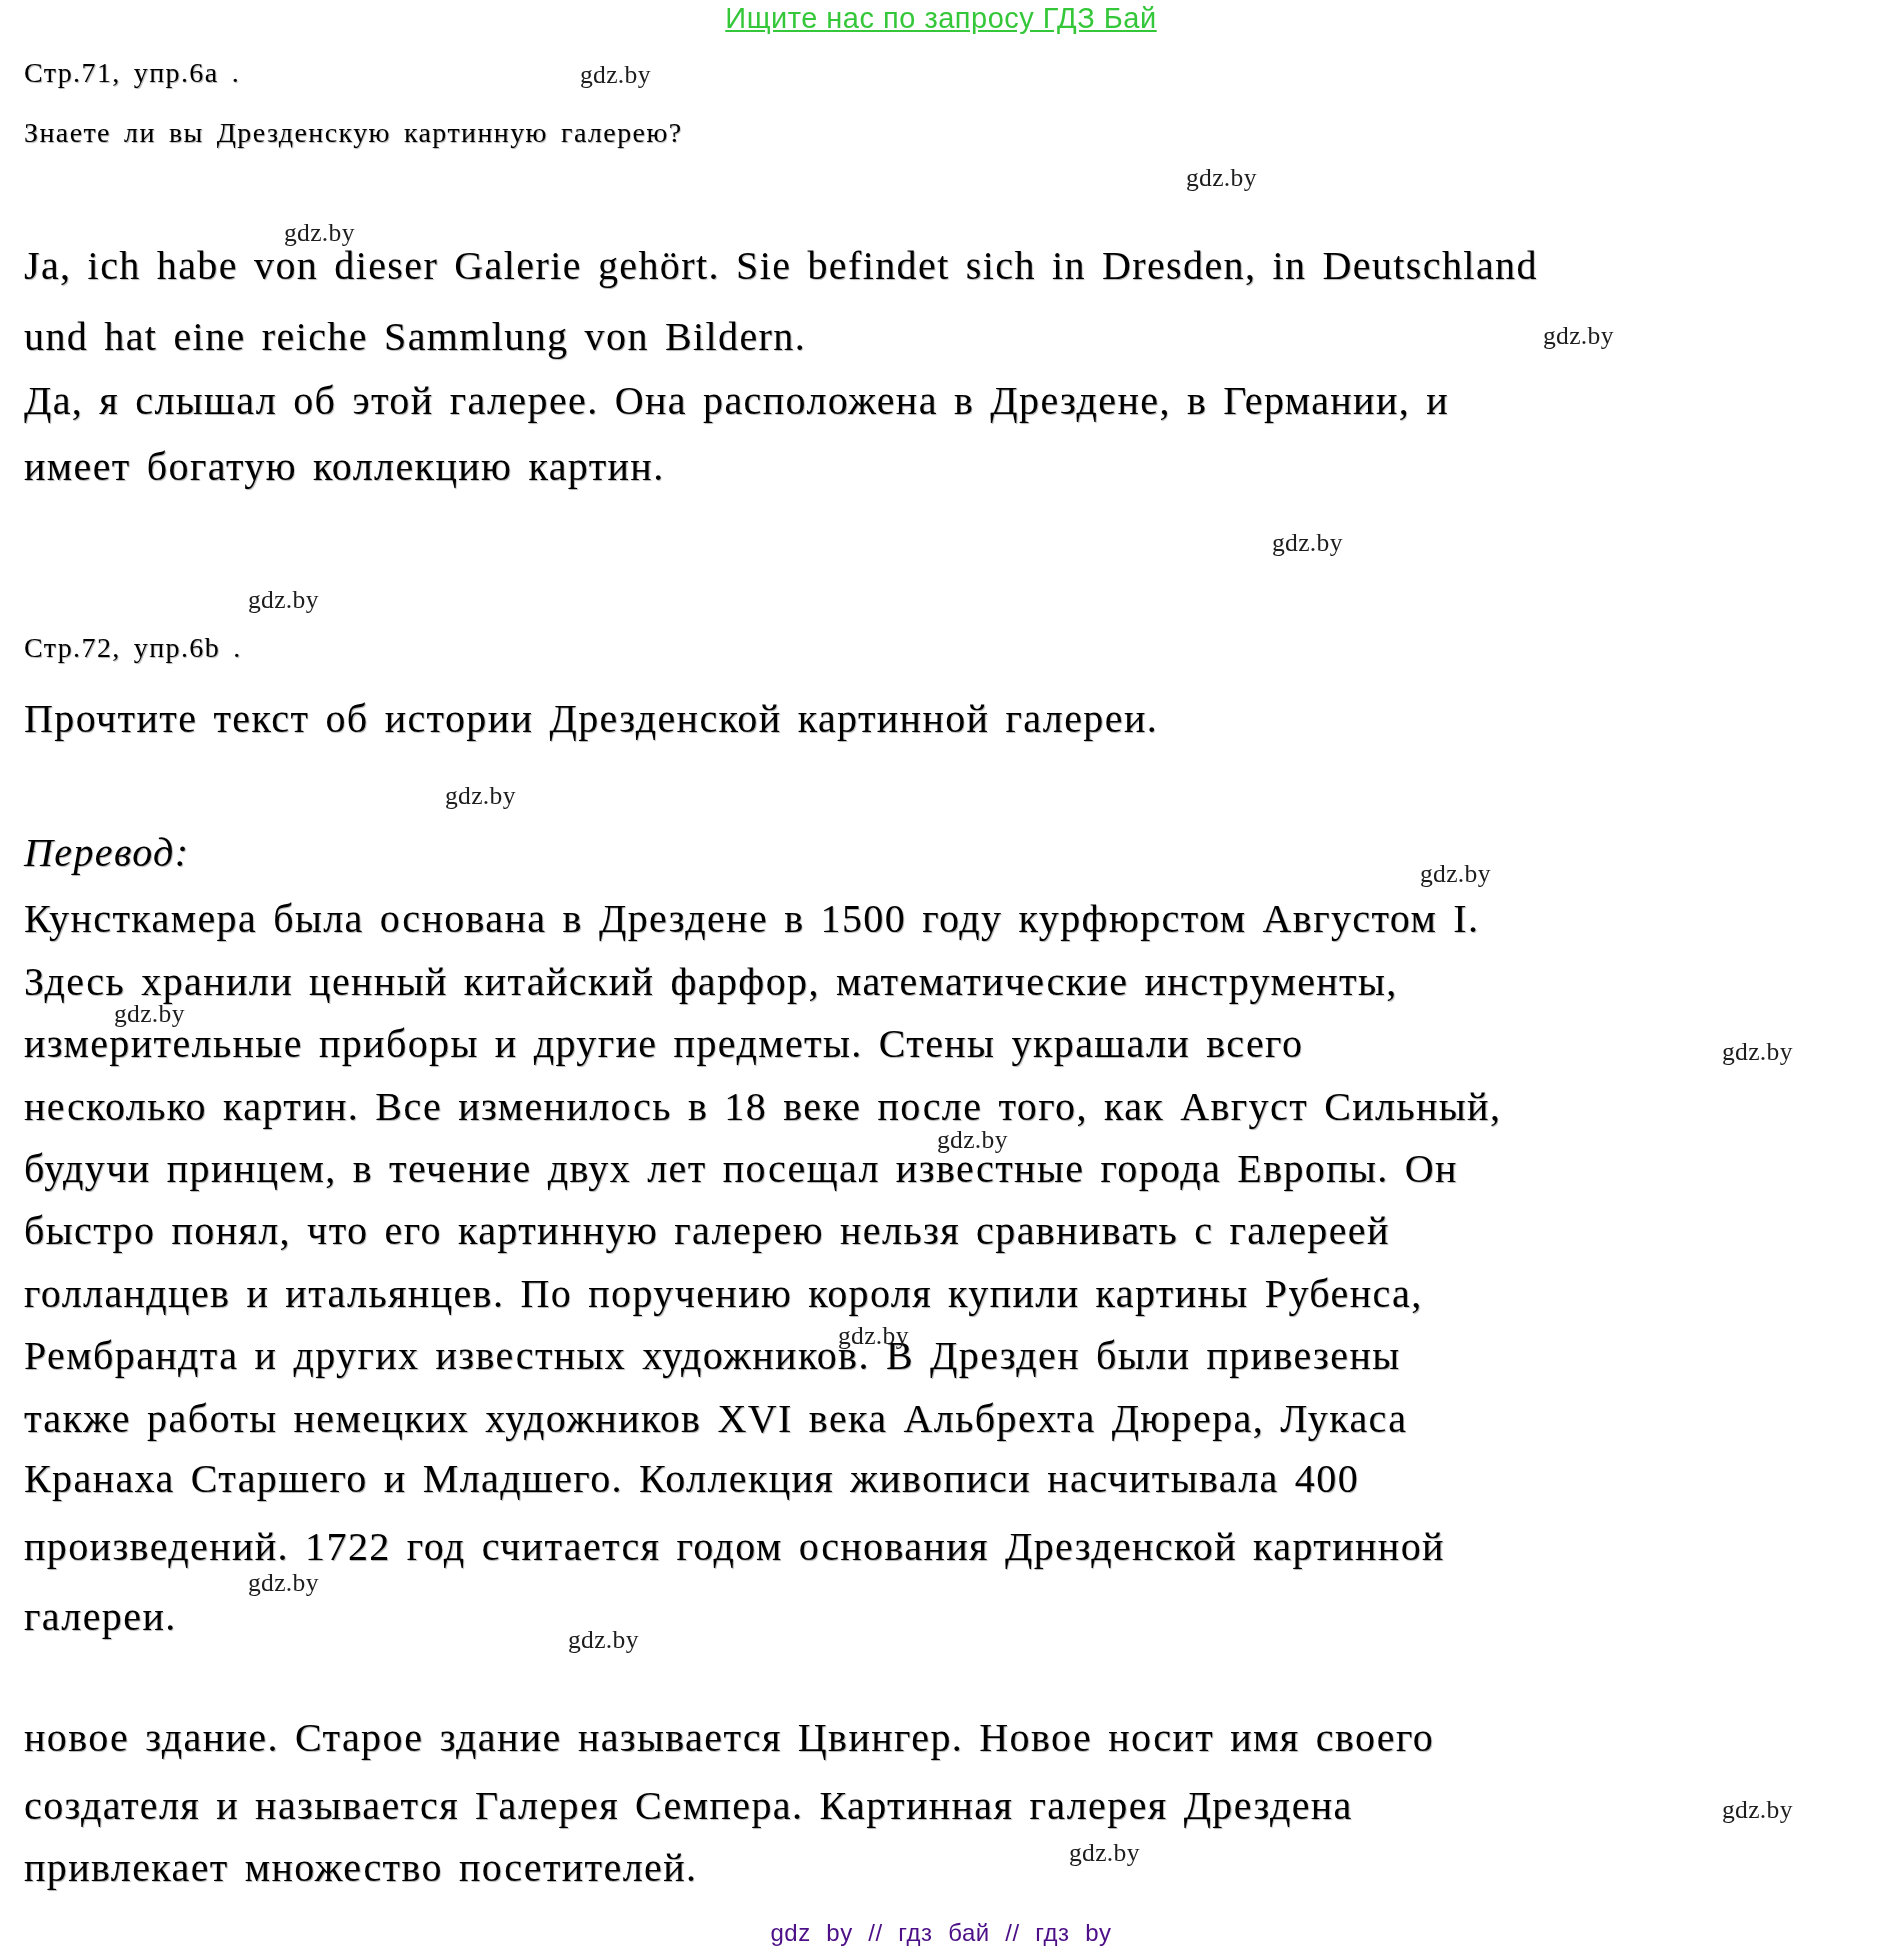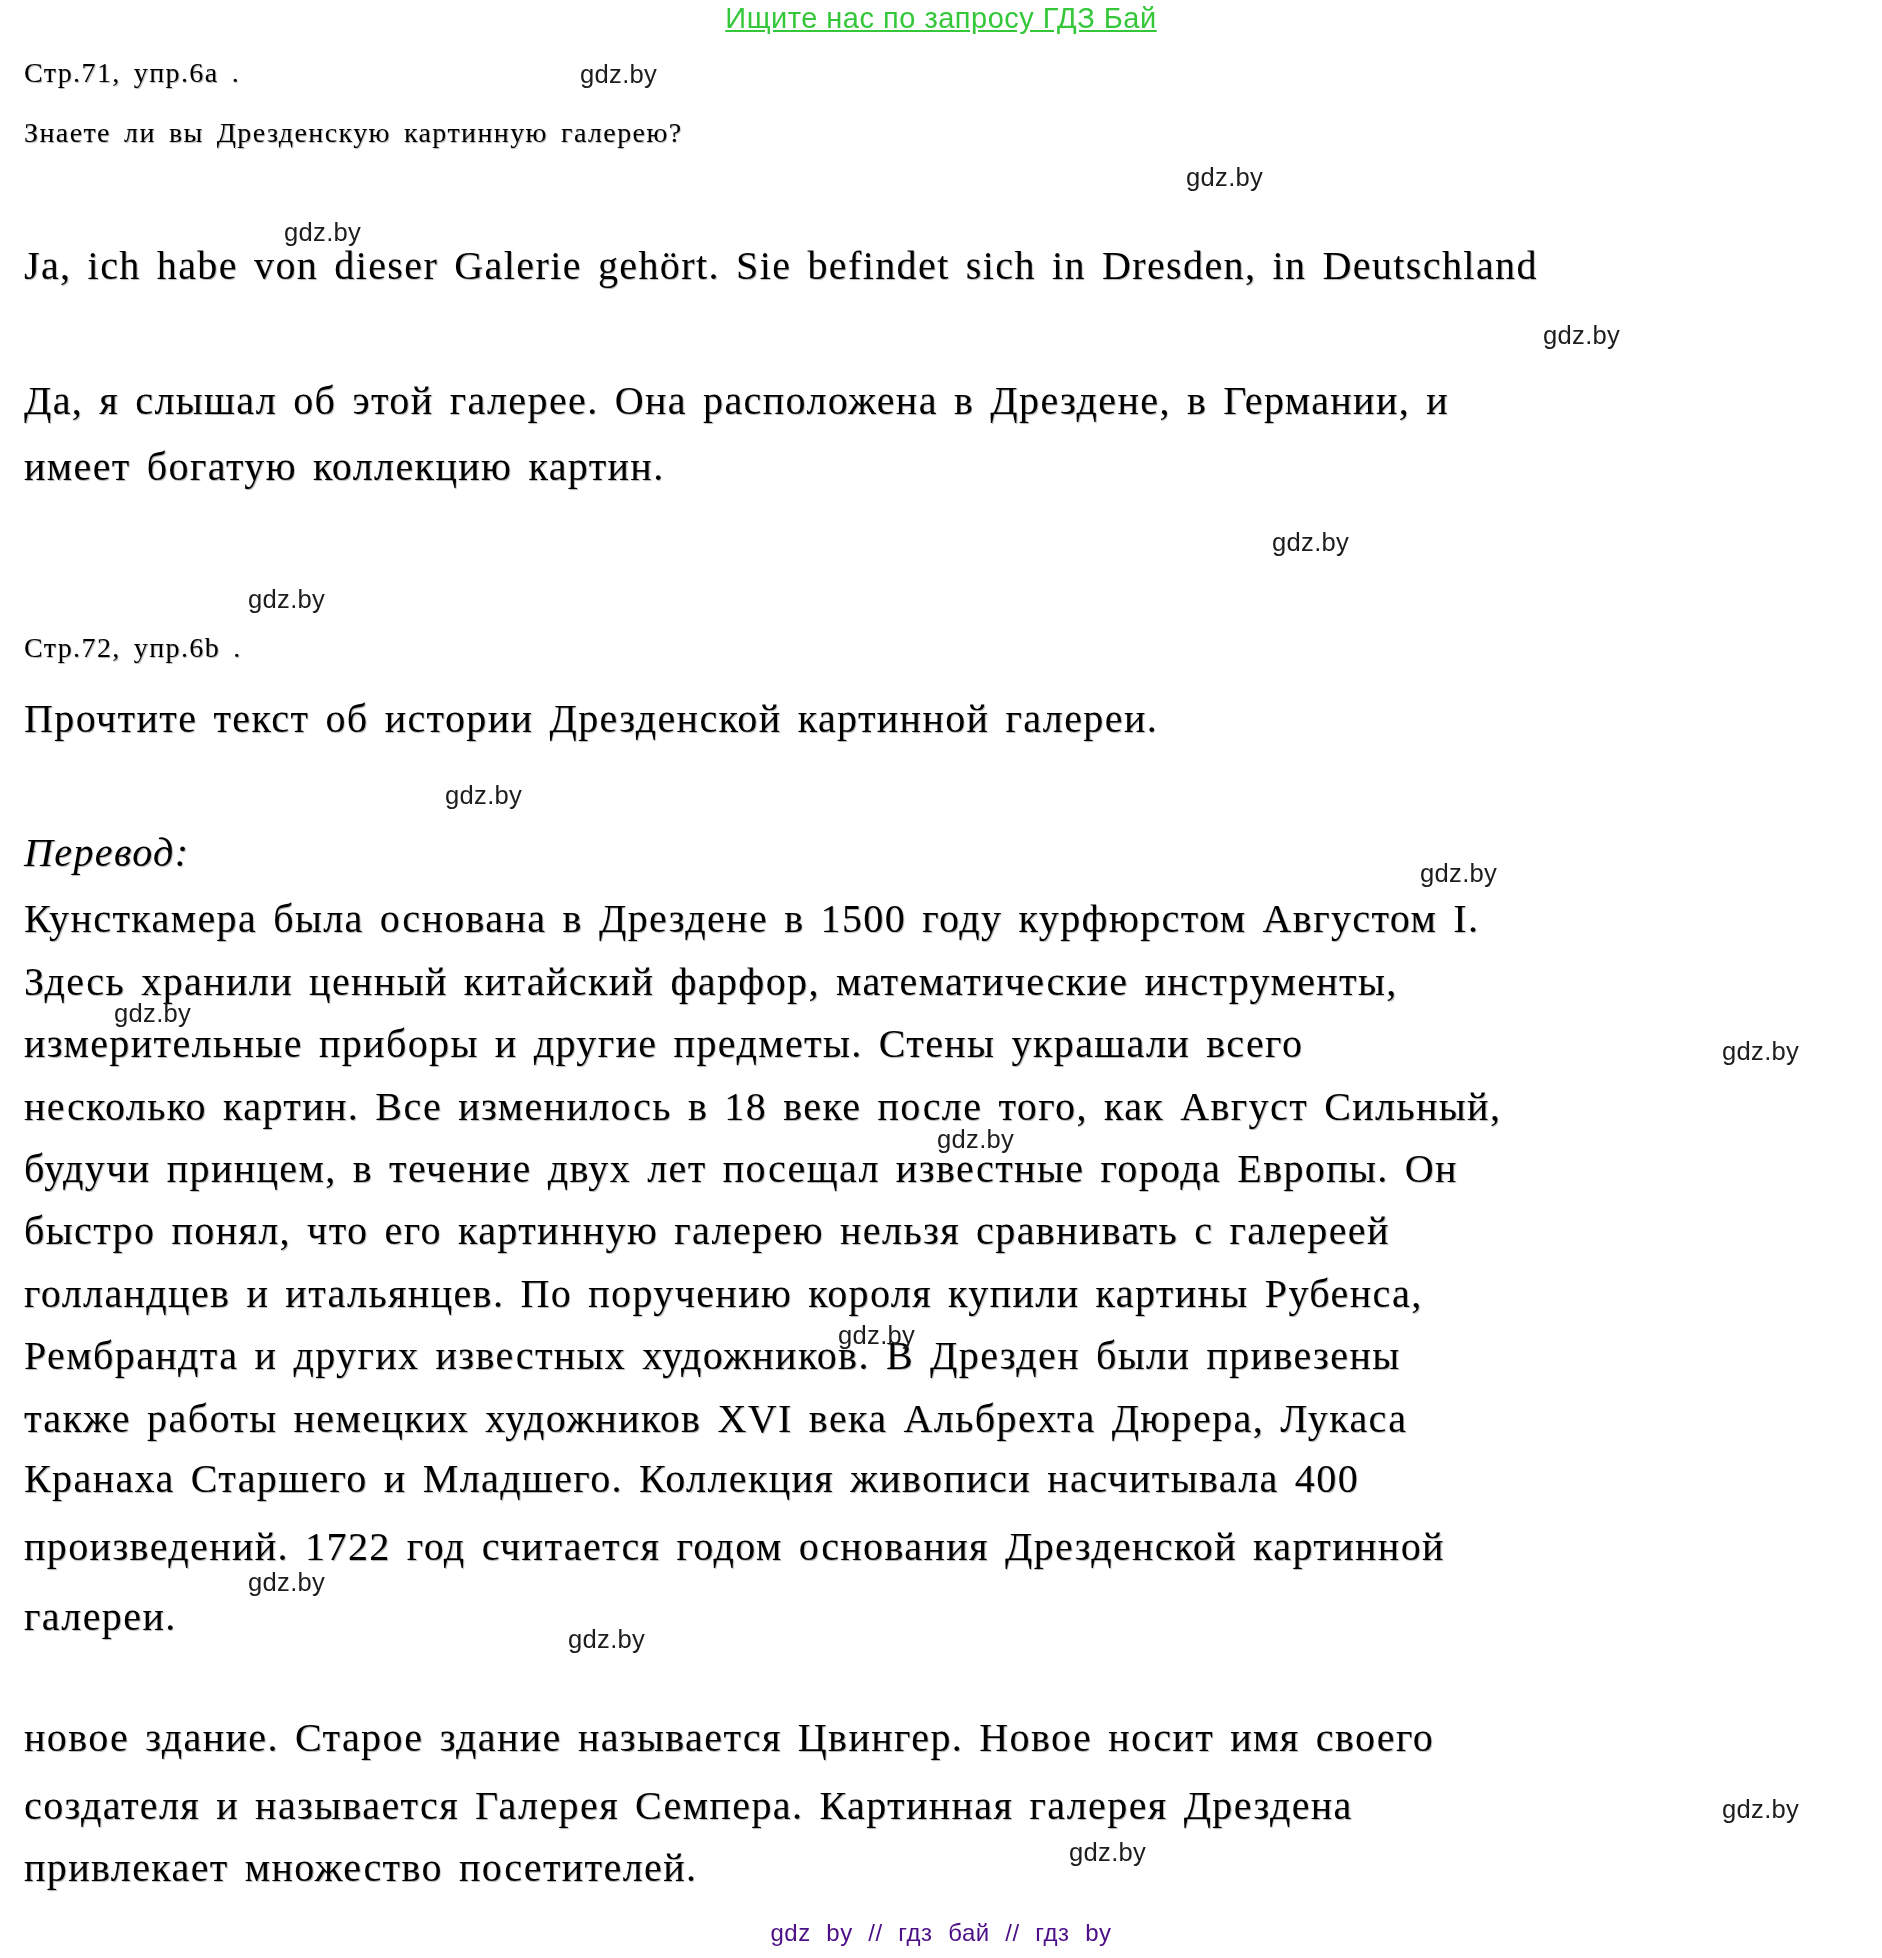--- a/index.html
+++ b/index.html
@@ -30,21 +30,21 @@
     line-height: 1.1;
     color: #000000;
     letter-spacing: 1.4px;
     word-spacing: 4.7px;
     text-shadow: 0.9px 1.1px 0.9px rgba(0,0,0,0.30);
   }
   .hd { font-size: 28px; }
   .it { font-style: italic; margin-top: 8px; }
   .wm {
     position: absolute;
-    font-family: Liberation Sans, sans-serif;
+    font-family: Liberation Serif, serif;
     font-size: 25.6px;
     color: #1d1d1d;
     letter-spacing: 0.3px;
     white-space: nowrap;
   }
   .footer {
     position: absolute;
     top: 1919px; left: 0; width: 100%;
     text-align: center;
     font-family: "Liberation Sans", "DejaVu Sans", sans-serif;
@@ -58,20 +58,21 @@
 <body>
 
 <div class="page">
 
   <div class="promo">Ищите нас по запросу ГДЗ Бай</div>
 
   <div class="ln hd" style="top:58px">Стр.71, упр.6а .</div>
   <div class="ln hd" style="top:118px">Знаете ли вы Дрезденскую картинную галерею?</div>
 
   <div class="ln" style="top:244px">Ja, ich habe von dieser Galerie gehört. Sie befindet sich in Dresden, in Deutschland</div>
+  <div class="ln" style="top:315px">und hat eine reiche Sammlung von Bildern.</div>
   <div class="ln" style="top:379px">Да, я слышал об этой галерее. Она расположена в Дрездене, в Германии, и</div>
   <div class="ln" style="top:445px">имеет богатую коллекцию картин.</div>
 
   <div class="ln hd" style="top:633px">Стр.72, упр.6b .</div>
   <div class="ln" style="top:697px">Прочтите текст об истории Дрезденской картинной галереи.</div>
   <div class="ln it" style="top:823px">Перевод:</div>
 
   <div class="ln" style="top:897px">Кунсткамера была основана в Дрездене в 1500 году курфюрстом Августом I.</div>
   <div class="ln" style="top:960px">Здесь хранили ценный китайский фарфор, математические инструменты,</div>
   <div class="ln" style="top:1022px">измерительные приборы и другие предметы. Стены украшали всего</div>

